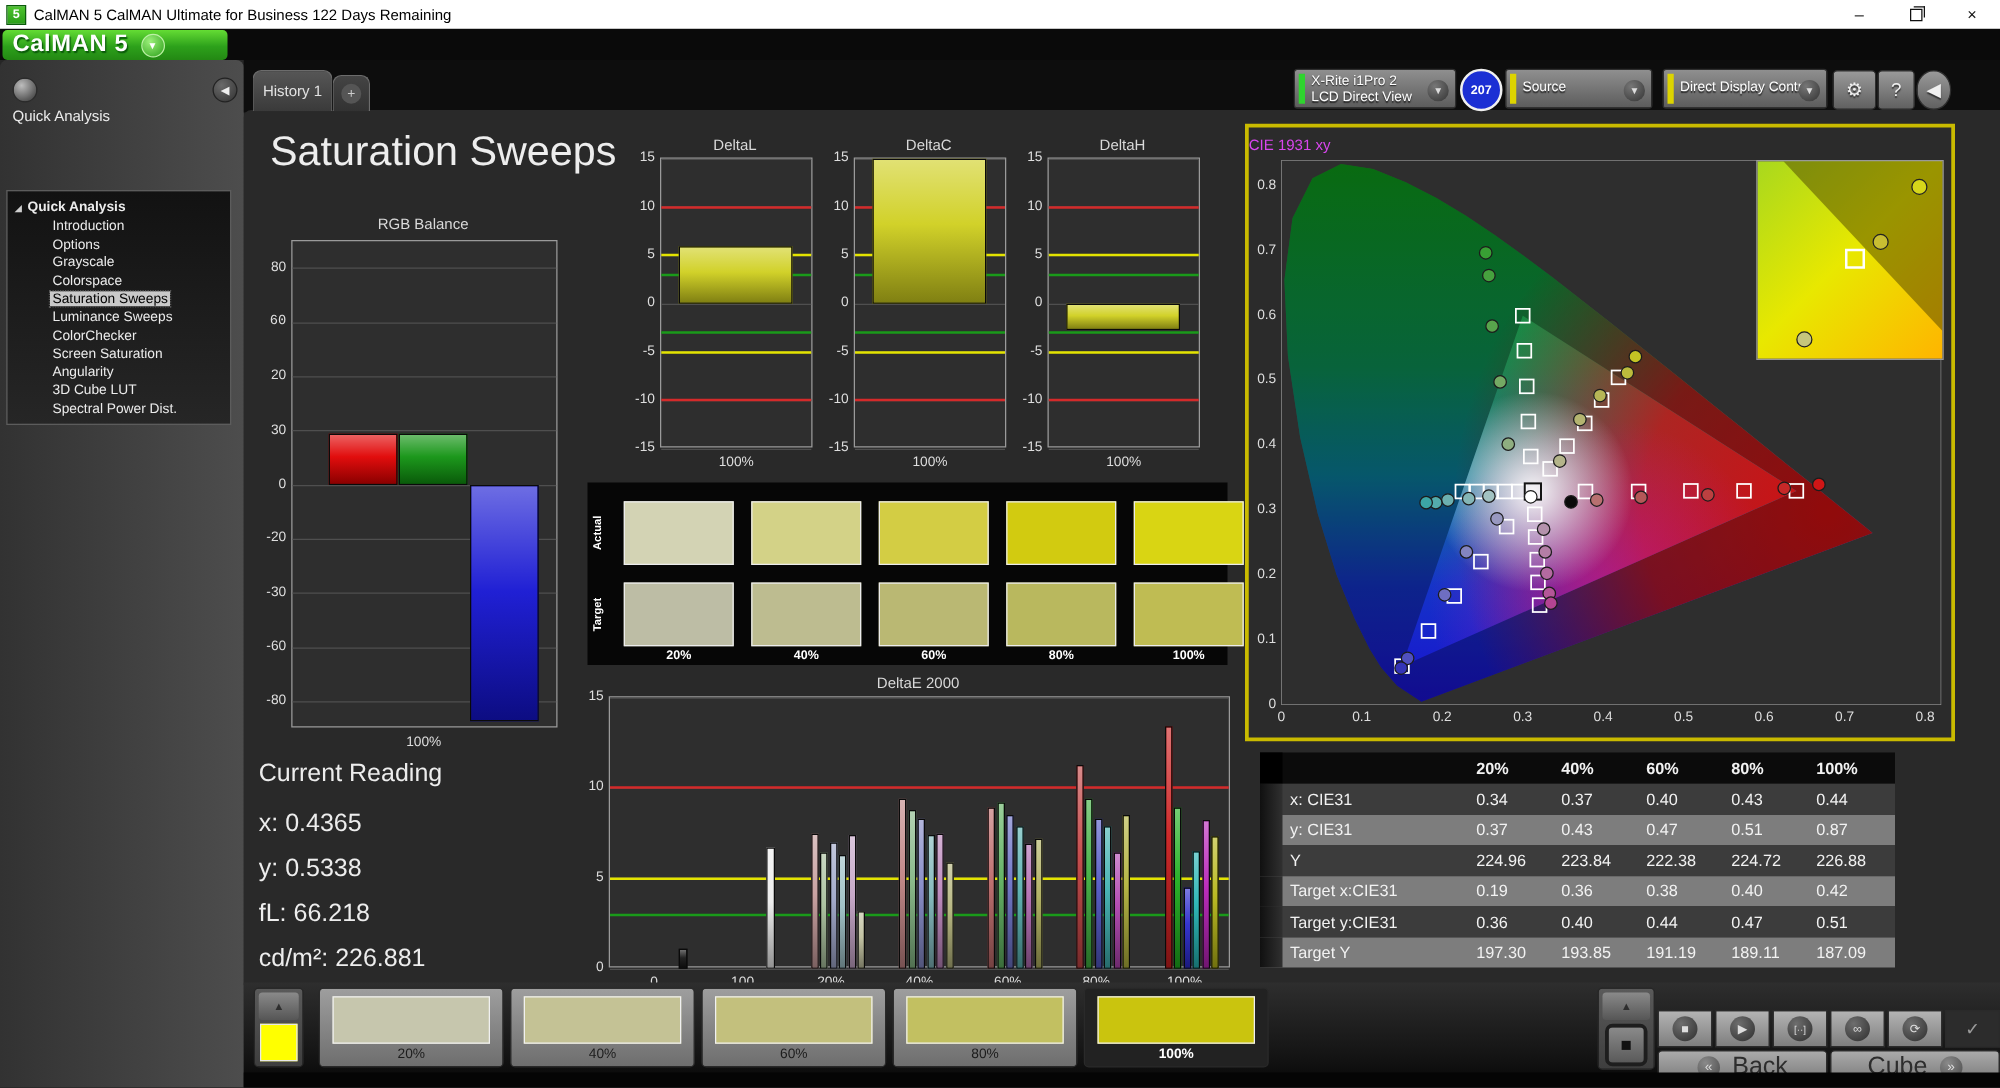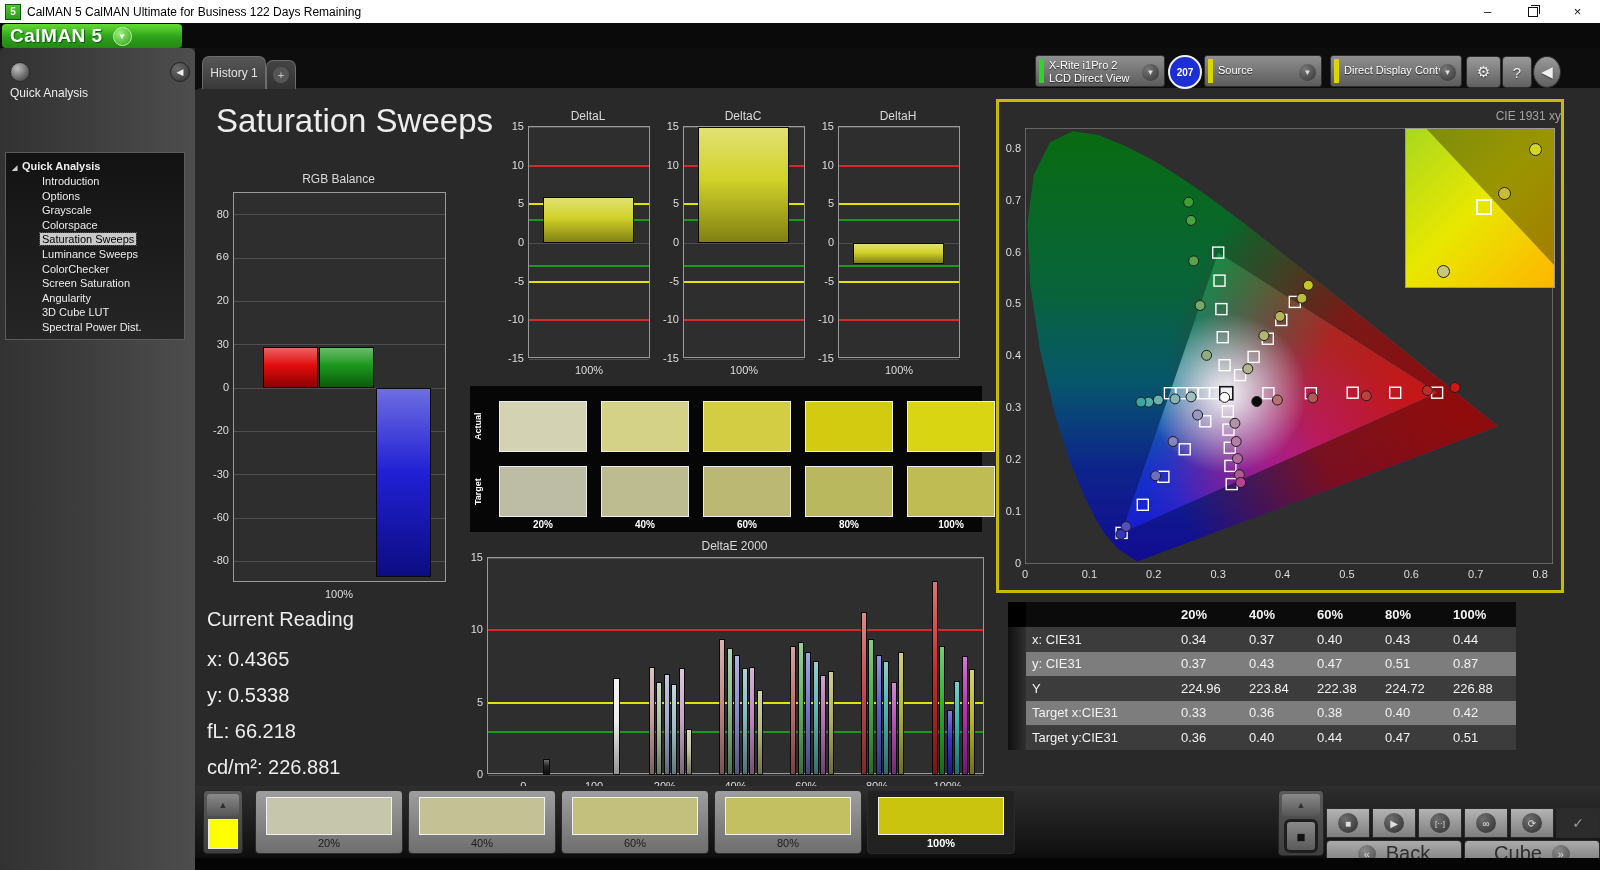--- a/index.html
+++ b/index.html
@@ -74,21 +74,21 @@
     background-image:linear-gradient(rgba(255,255,255,.38),rgba(255,255,255,.05) 45%,rgba(0,0,0,.38))}
   
   .swpanel{position:absolute;left:470px;top:386px;width:512px;height:146px;background:#060606}
   .rotlab{position:absolute;left:3px;width:14px;color:#fff;font-size:9px;font-weight:bold;
     writing-mode:vertical-rl;transform:rotate(180deg);text-align:center}
   .swcell{position:absolute;border:1px solid #ececec;box-sizing:border-box}
   .swcollab{position:absolute;color:#fff;font-size:10px;font-weight:bold;text-align:center}
   
   .ciepanel{position:absolute;left:996px;top:99px;width:568px;height:494px;background:#2b2b2b;
     border:3px solid #c9ba00;box-sizing:border-box}
-  .cietitle{position:absolute;top:7px;left:0;right:0;text-align:right;color:#a3a3a3;font-size:12px}
+  .cietitle{position:absolute;top:7px;left:0;right:0;text-align:left;color:#d946ef;font-size:12px}
   .cieinset{position:absolute;right:6px;top:26px;width:148px;height:158px;border:1px solid #999;
     background:linear-gradient(135deg,#a8d81e 0%,#e8e800 48%,#ffb400 100%);overflow:hidden}
   .cieinset .dark{position:absolute;inset:0;background:rgba(70,58,0,.48);
     clip-path:polygon(14% 0,100% 0,100% 86%)}
   .insetdot{position:absolute;width:13px;height:13px;border-radius:50%;border:1px solid #222;box-sizing:border-box}
   .insetsq{position:absolute;width:16px;height:16px;border:2px solid #fff;box-sizing:border-box}
   .cielab{position:absolute;color:#dedede;font-size:11px}
   
   .dtable{position:absolute;left:1008px;top:602px;width:508px;color:#f2f2f2;font-size:13px}
   .drow{display:grid;grid-template-columns:18px 149px 68px 68px 68px 68px 69px;height:24.5px;align-items:center}
@@ -550,35 +550,44 @@
       <div style="">Y</div>
       <div style="">224.96</div>
       <div style="">223.84</div>
       <div style="">222.38</div>
       <div style="">224.72</div>
       <div style="">226.88</div>
     </div>
     <div class="drow" style="background: rgb(125, 125, 125);">
       <div class="strip" style=""></div>
       <div style="">Target x:CIE31</div>
-      <div style="">0.33</div>
+      <div style="">0.19</div>
       <div style="">0.36</div>
       <div style="">0.38</div>
       <div style="">0.40</div>
       <div style="">0.42</div>
     </div>
     <div class="drow" style="background: rgb(60, 60, 60);">
       <div class="strip" style=""></div>
       <div style="">Target y:CIE31</div>
       <div style="">0.36</div>
       <div style="">0.40</div>
       <div style="">0.44</div>
       <div style="">0.47</div>
       <div style="">0.51</div>
     </div>
+    <div class="drow" style="background: rgb(125, 125, 125);">
+      <div class="strip" style=""></div>
+      <div style="">Target Y</div>
+      <div style="">197.30</div>
+      <div style="">193.85</div>
+      <div style="">191.19</div>
+      <div style="">189.11</div>
+      <div style="">187.09</div>
+    </div>
   </div>
 
 <div class="curtitle">Current Reading</div>
 <div class="curline" style="top:648px">x: 0.4365</div>
 <div class="curline" style="top:684px">y: 0.5338</div>
 <div class="curline" style="top:720px">fL: 66.218</div>
 <div class="curline" style="top:756px">cd/m²: 226.881</div>
 
 <div class="bottombar"></div>
 <div class="minipanel" style="left:203px;top:790px;width:40px;height:64px">

